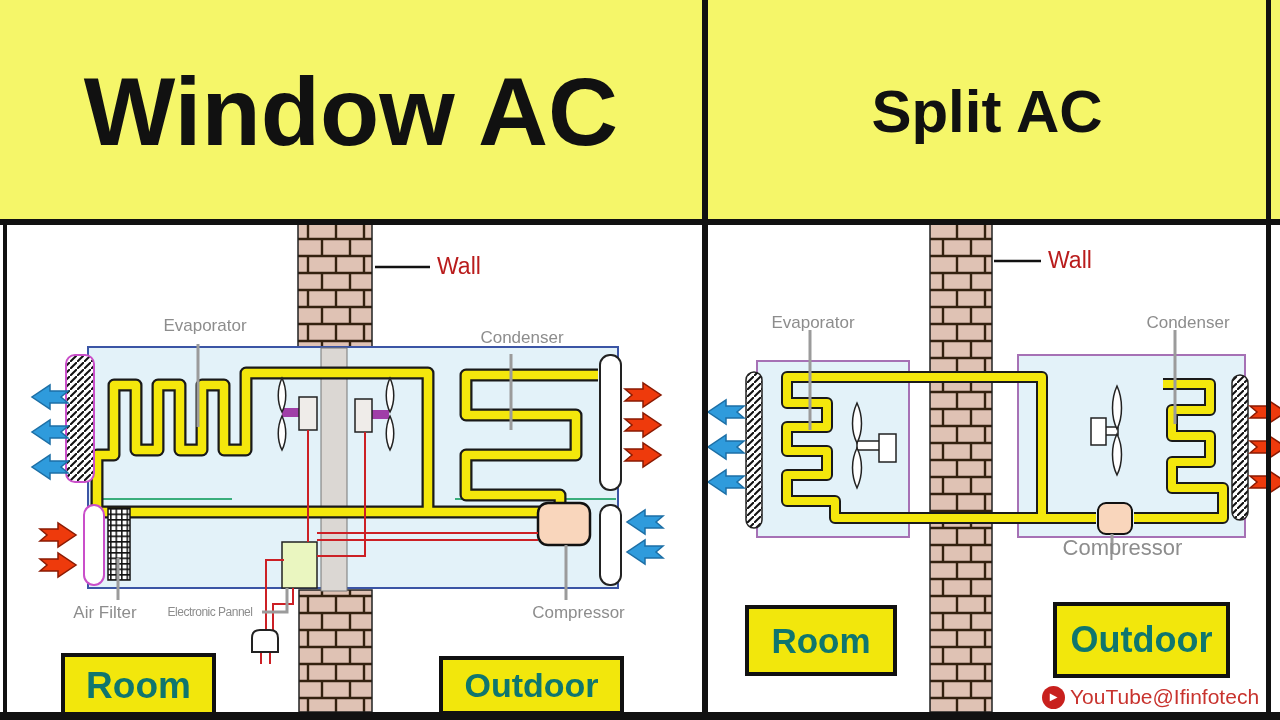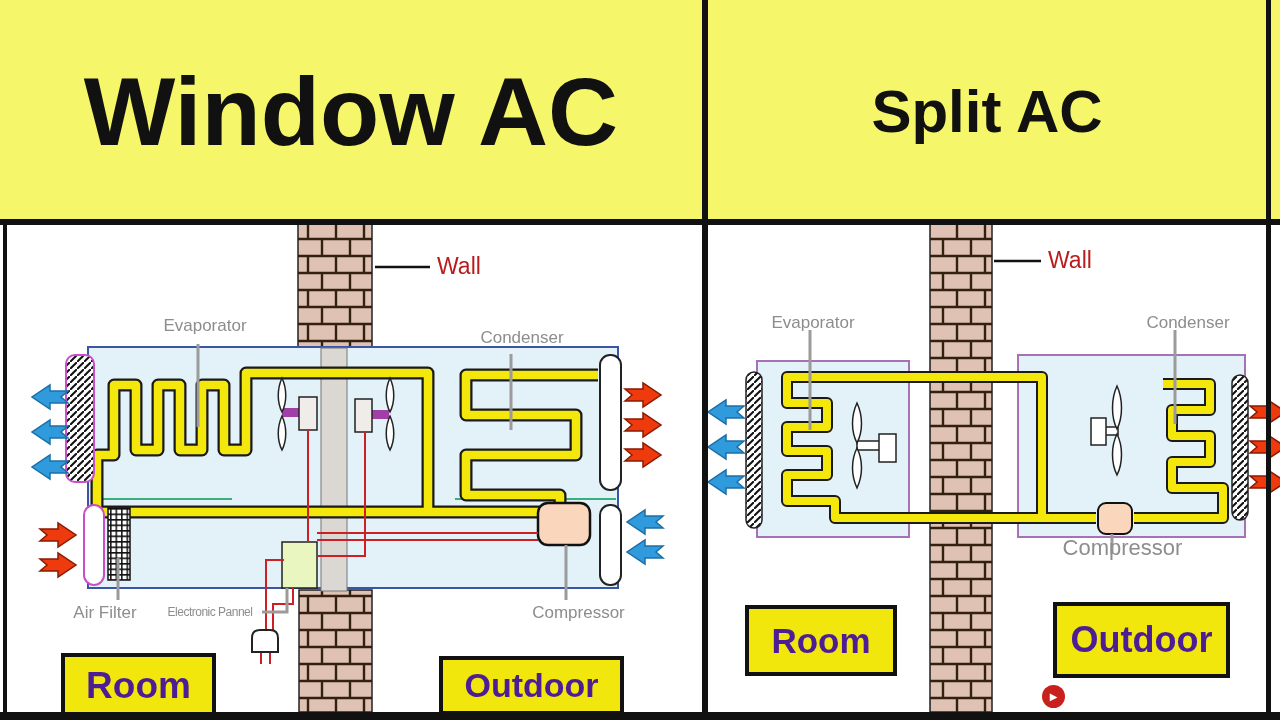--- a/index.html
+++ b/index.html
@@ -9,21 +9,21 @@
   .title{position:absolute;top:14px;height:195px;display:flex;align-items:center;justify-content:center;
          font-weight:bold;color:#111;}
   .title-left{left:0;width:702px;font-size:97px;}
   .title-right{left:708px;width:558px;font-size:60px;}
   .lbl{position:absolute;color:#8d8d8d;text-align:center;line-height:1.05;}
   .lbl-23{font-size:17px;}
   .lbl-21{font-size:17px;}
   .lbl-16{font-size:12px;letter-spacing:-0.5px;}
   .wall-lbl{position:absolute;color:#b91c1c;font-size:23px;}
   .zone-box{position:absolute;background:#F2E70C;border:4px solid #111;display:flex;
-            align-items:center;justify-content:center;color:#4c1d95;font-weight:600;}
+            align-items:center;justify-content:center;color:#0f766e;font-weight:600;}
   .frame{position:absolute;background:#111;}
   .diagram-svg{position:absolute;top:222px;}
   .watermark{position:absolute;left:1042px;top:685px;display:flex;align-items:center;gap:5px;}
   .yt-icon{width:23px;height:23px;border-radius:50%;background:#C8201D;display:flex;
            align-items:center;justify-content:center;color:#fff;font-size:10px;line-height:1;}
   .yt-text{color:#C8332E;font-size:21px;}
 </style>
 </head>
 <body>
 
@@ -207,20 +207,21 @@
 
   <div class="lbl lbl-23" style="left:750px;top:314px;width:126px;">Evaporator</div>
   <div class="lbl lbl-23" style="left:1118px;top:314px;width:140px;">Condenser</div>
   <div class="wall-lbl" style="left:1048px;top:247px;">Wall</div>
   <div class="lbl lbl-23" style="left:1050px;top:536px;width:145px;font-size:22px;">Compressor</div>
   <div class="zone-box" style="left:745px;top:605px;width:144px;height:63px;font-size:35px;">Room</div>
   <div class="zone-box" style="left:1053px;top:602px;width:169px;height:68px;font-size:36px;">Outdoor</div>
 
   <div class="watermark">
     <span class="yt-icon">▶</span>
+    <span class="yt-text">YouTube@Ifinfotech</span>
   </div>
 
   <div class="frame" style="left:0;top:219px;width:1280px;height:6px;"></div>
   <div class="frame" style="left:702px;top:0;width:6px;height:720px;"></div>
   <div class="frame" style="left:3px;top:222px;width:4px;height:490px;"></div>
   <div class="frame" style="left:1266px;top:0;width:5px;height:712px;"></div>
   <div class="frame" style="left:0;top:712px;width:1280px;height:8px;"></div>
 </div>
 
 </body></html>

